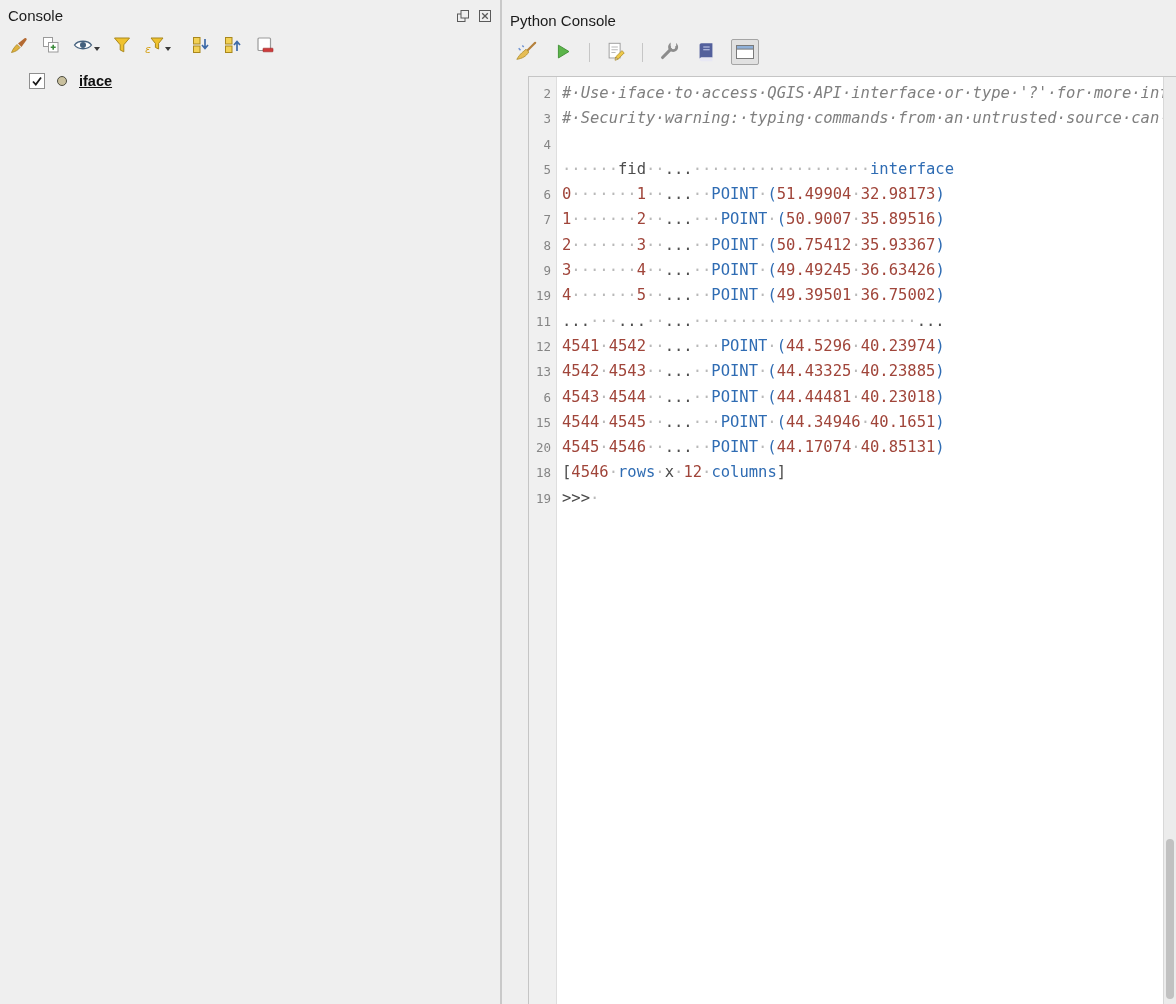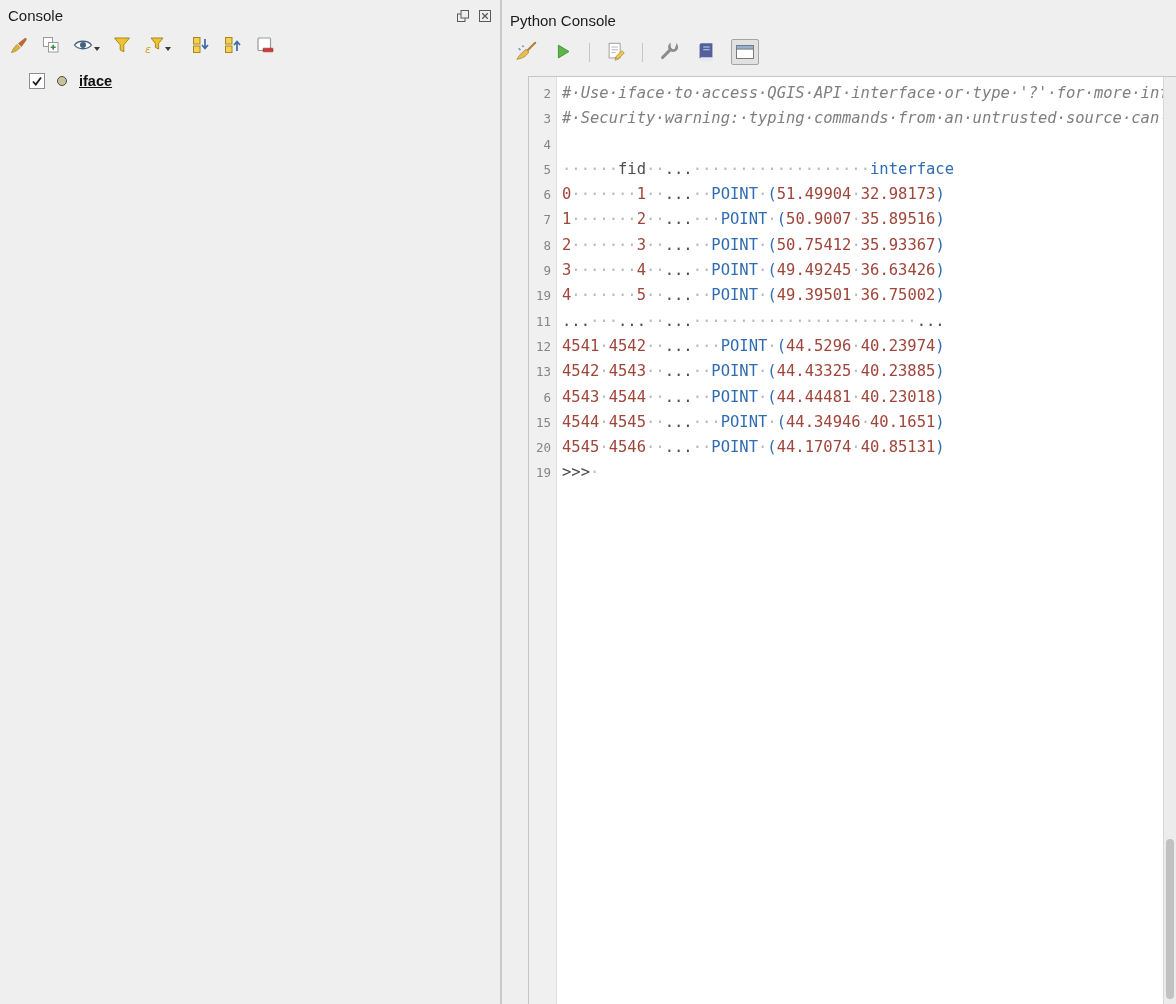--- a/index.html
+++ b/index.html
@@ -775,20 +775,24 @@
             </div>
             <div class="cline">
               <span class="ln">15</span>
               <span class="lc"><span class="seg-n">4544</span><span class="seg-w">·</span><span class="seg-n">4545</span><span class="seg-w">··</span><span class="seg-t">...</span><span class="seg-w">···</span><span class="seg-b">POINT</span><span class="seg-w">·</span><span class="seg-b">(</span><span class="seg-n">44.34946</span><span class="seg-w">·</span><span class="seg-n">40.1651</span><span class="seg-b">)</span></span>
             </div>
             <div class="cline">
               <span class="ln">20</span>
               <span class="lc"><span class="seg-n">4545</span><span class="seg-w">·</span><span class="seg-n">4546</span><span class="seg-w">··</span><span class="seg-t">...</span><span class="seg-w">··</span><span class="seg-b">POINT</span><span class="seg-w">·</span><span class="seg-b">(</span><span class="seg-n">44.17074</span><span class="seg-w">·</span><span class="seg-n">40.85131</span><span class="seg-b">)</span></span>
             </div>
             <div class="cline">
+              <span class="ln">18</span>
+              <span class="lc"><span class="seg-t">[</span><span class="seg-n">4546</span><span class="seg-w">·</span><span class="seg-b">rows</span><span class="seg-w">·</span><span class="seg-t">x</span><span class="seg-w">·</span><span class="seg-n">12</span><span class="seg-w">·</span><span class="seg-b">columns</span><span class="seg-t">]</span></span>
+            </div>
+            <div class="cline">
               <span class="ln">19</span>
               <span class="lc"><span class="seg-p">&gt;&gt;&gt;</span><span class="seg-w">·</span></span>
             </div>
           </div>
         <div class="vscroll">
           <div class="vthumb"></div>
         </div>
       </div>
     </section>
   </main>

